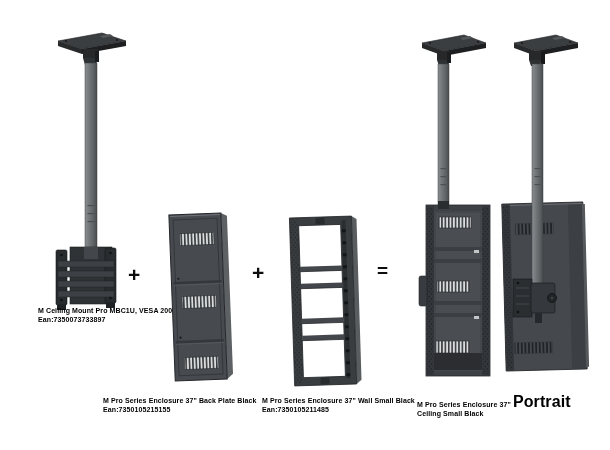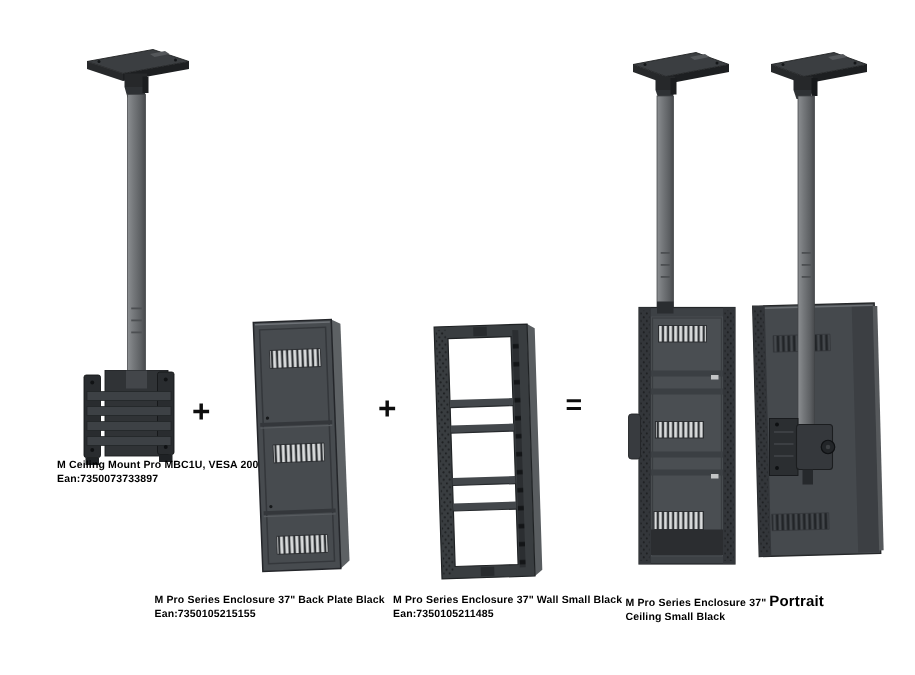--- a/index.html
+++ b/index.html
@@ -23,21 +23,21 @@
   .op.eq   { font-size: 19px; }
   .label {
     position: absolute;
     font-size: 7px;
     font-weight: bold;
     color: #000000;
     line-height: 8.5px;
     letter-spacing: 0.1px;
     white-space: nowrap;
   }
-  .label .big { font-size: 10px; }
+  .label .big { font-size: 16px; }
   .l1 { left: 38px;  top: 307px; }
   .l2 { left: 103px; top: 397px; }
   .l3 { left: 262px; top: 397px; }
   .l4 { left: 417px; top: 396px; }
   .l4 .line1 { line-height: 11px; }
   .plus1 { left: 128px; top: 264px; }
   .plus2 { left: 252px; top: 262px; }
   .eq1   { left: 377px; top: 261px; }
 </style>
 </head>

